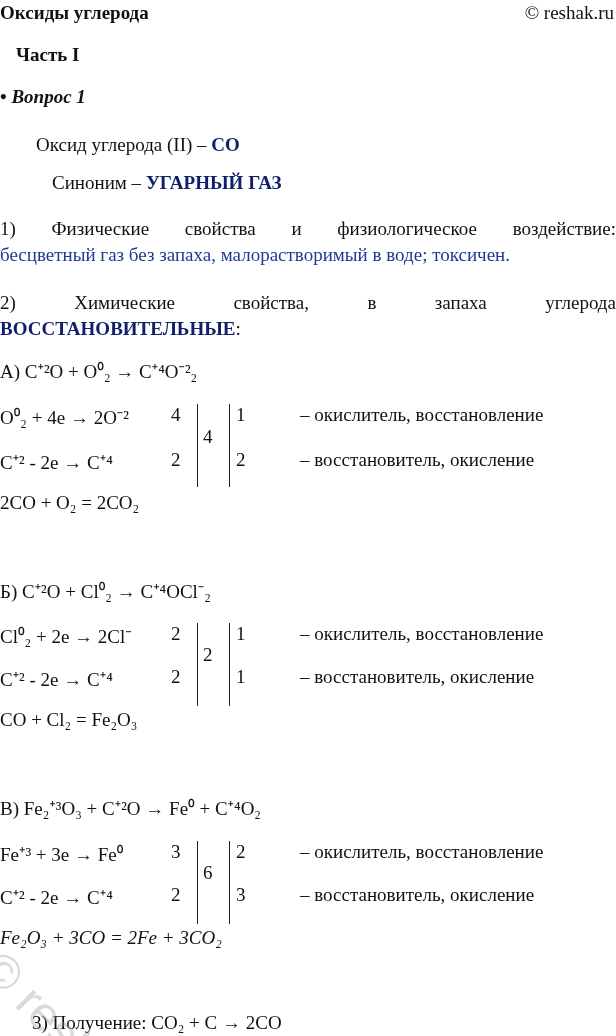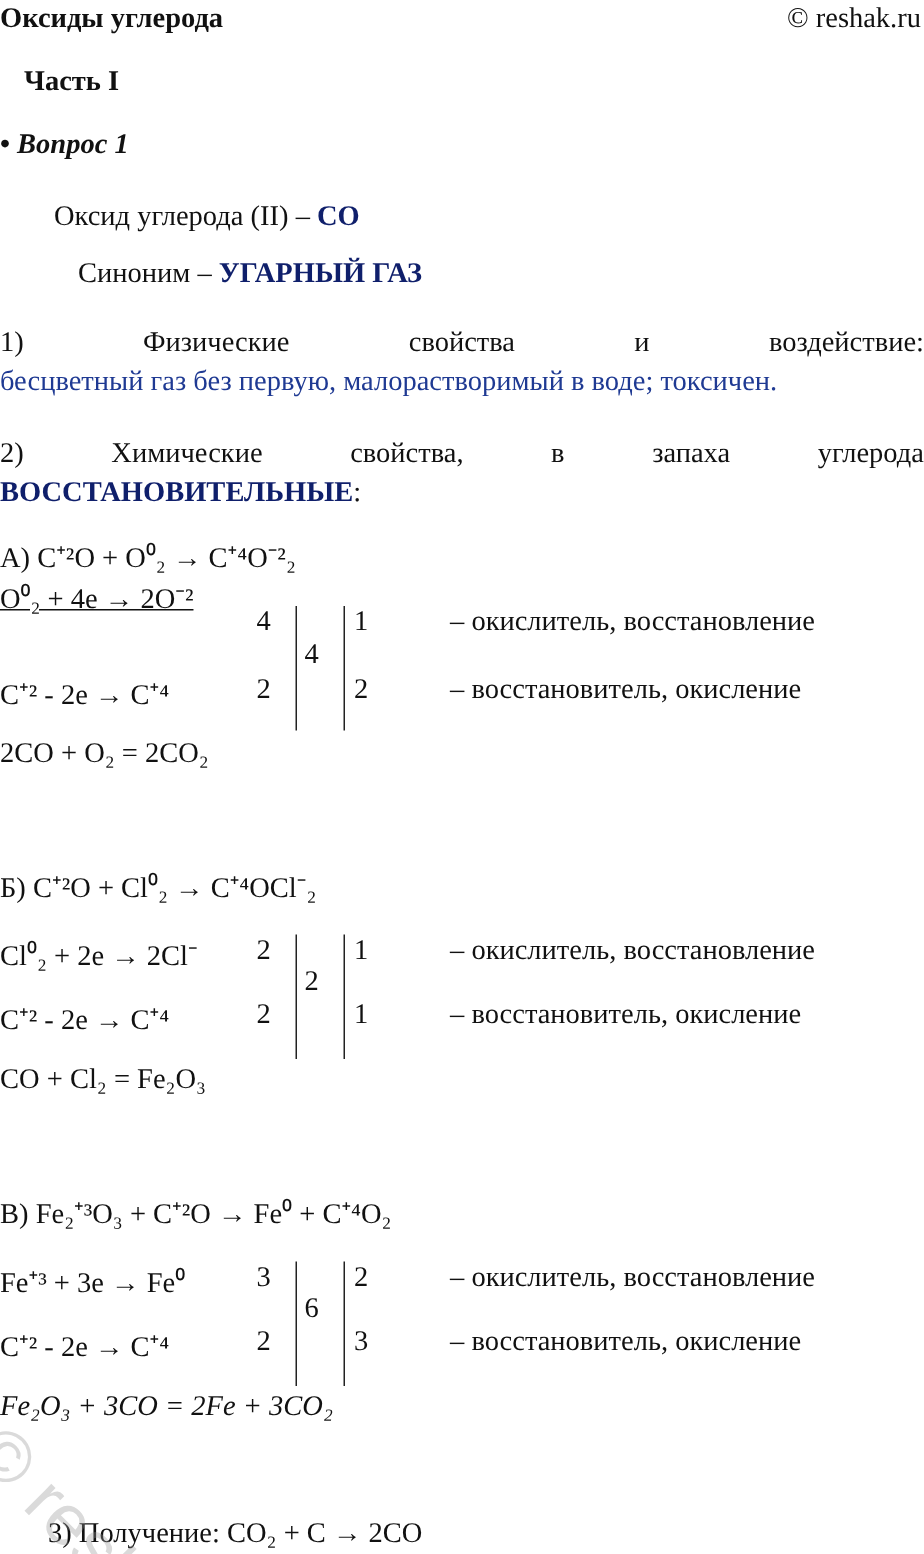--- a/index.html
+++ b/index.html
@@ -37,41 +37,42 @@
 <div class="abs" style="left:4px;top:172px;margin-left:48px;">
   <span>Синоним –</span>
   <span class="bold blue">УГАРНЫЙ ГАЗ</span>
 </div>
 
 <div class="justify-row" style="top:218px;">
   <span>1)</span>
   <span>Физические</span>
   <span>свойства</span>
   <span>и</span>
+  <span>физиологическое</span>
   <span>воздействие:</span>
 </div>
-<div class="abs blue-reg" style="left:0;top:244px;">бесцветный газ без первую, малорастворимый в воде; токсичен.</div>
+<div class="abs blue-reg" style="left:0;top:244px;">бесцветный газ без запаха, малорастворимый в воде; токсичен.</div>
 
 <div class="justify-row" style="top:292px;">
   <span>2)</span>
   <span>Химические</span>
   <span>свойства,</span>
   <span>в</span>
   <span>запаха</span>
   <span>углерода</span>
 </div>
 <div class="abs" style="left:0;top:318px;">
   <span class="bold blue">ВОССТАНОВИТЕЛЬНЫЕ</span><span>:</span>
 </div>
 
 <div class="abs" style="left:0;top:358px;">
   <span>А)</span>
   <span>C⁺²O + O⁰₂ → C⁺⁴O⁻²₂</span>
 </div>
-<div class="abs" style="left:0;top:385px;text-decoration:underline;">O⁰₂ + 4e → 2O⁻²</div>
+<div class="abs" style="left:0;top:404px;">O⁰₂ + 4e → 2O⁻²</div>
 <div class="abs" style="left:171px;top:404px;">4</div>
 <div class="abs" style="left:236px;top:404px;">1</div>
 <div class="abs" style="left:300px;top:404px;">– окислитель, восстановление</div>
 <div class="abs" style="left:0;top:449px;">C⁺² - 2e → C⁺⁴</div>
 <div class="abs" style="left:171px;top:449px;">2</div>
 <div class="abs" style="left:236px;top:449px;">2</div>
 <div class="abs" style="left:300px;top:449px;">– восстановитель, окисление</div>
 <div class="abs" style="left:203px;top:426px;">4</div>
 <div class="vline" style="left:197px;top:404px;height:83px;"></div>
 <div class="vline" style="left:229px;top:404px;height:83px;"></div>

